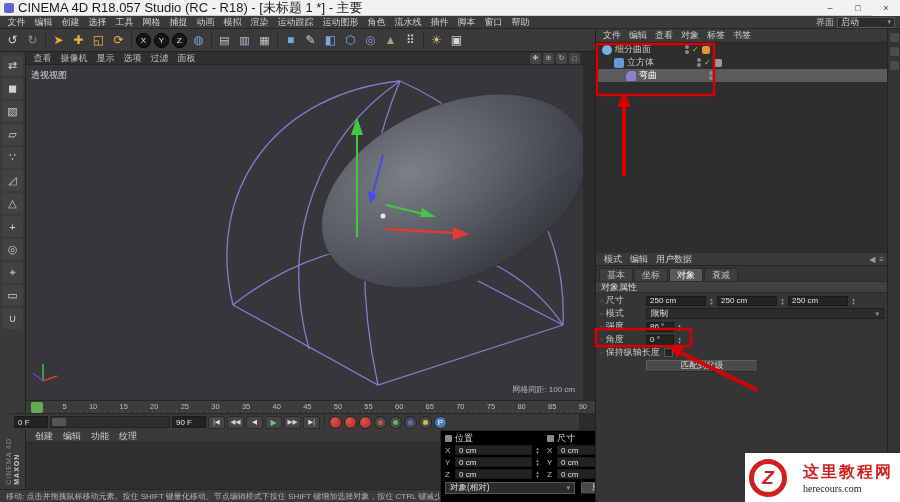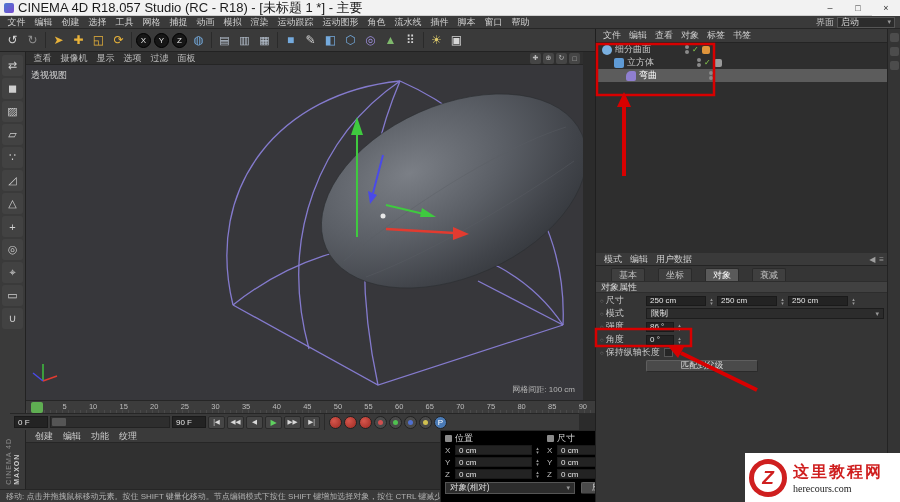--- a/index.html
+++ b/index.html
@@ -162,21 +162,21 @@
   .attr { position:absolute; left:0; top:224px; width:292px; height:249px; background:#353535; }
   .attr-hdr { height:13px; background:#3a3a3a; border-bottom:1px solid #242424;
     display:flex; align-items:center; padding:0 4px; }
   .attr-hdr .mi { padding:0 4px; color:#cfcfcf; }
   .attr-hdr .hic { margin-left:auto; display:flex; gap:4px; color:#9f9f9f; font-size:8px; }
   .attr-title { height:12px; background:#323232; display:flex; align-items:center;
     padding-left:5px; color:#e0e0e0; }
   .tabs { height:15px; display:flex; align-items:flex-end; gap:1px; padding:0 3px;
     background:#353535; }
   .tab { height:13px; padding:0 7px; background:#3f3f3f; border:1px solid #2a2a2a;
-    border-bottom:none; display:flex; align-items:center; color:#c0c0c0; border-radius:2px 2px 0 0;margin-left:12px; }
+    border-bottom:none; display:flex; align-items:center; color:#c0c0c0; border-radius:2px 2px 0 0; }
   .tab.active { background:#5a5a5a; color:#fff; }
   .sect-hdr { height:12px; background:#414141; border-top:1px solid #2d2d2d;
     border-bottom:1px solid #2d2d2d; display:flex; align-items:center; padding-left:5px;
     color:#d8d8d8; }
   .arows { padding:1px 4px; }
   .arow { height:13px; display:flex; align-items:center; gap:2px; }
   .alabel { width:44px; flex:none; color:#c8c8c8; display:flex; align-items:center; gap:2px; }
   .alabel::before { content:"○"; font-size:6px; color:#8a8a8a; }
   .fld-num { width:28px; height:10px; }
   .fld-num3 { width:60px; height:10px; }
@@ -186,21 +186,21 @@
   .checkbox { width:9px; height:9px; background:#262626; border:1px solid #555; margin-left:2px; }
   .fitbtn { margin-left:46px; width:112px; }
 
   
   .annotations { left:0; top:0; width:900px; height:502px; pointer-events:none; z-index:50; }
   .watermark { left:745px; top:453px; width:155px; height:49px; background:#ffffff;
     z-index:60; display:flex; align-items:center; padding-left:4px; }
   .wm-logo { width:38px; height:38px; border-radius:50%; border:5px solid #cf1f1f;
     display:flex; align-items:center; justify-content:center; color:#cf1f1f;
     font-weight:bold; font-size:19px; font-style:italic; flex:none; }
-  .wm-txt { margin-left:6px; display:flex; flex-direction:column; }
+  .wm-txt { margin-left:16px; display:flex; flex-direction:column; }
   .wm-title { color:#cf1f1f; font-size:16px; font-weight:bold; letter-spacing:2px; }
   .wm-url { color:#222; font-size:10px; font-family:"Liberation Serif", serif; }
 </style>
 </head>
 <body>
 
 <div class="abs titlebar">
   <span class="app-ic"></span>
   <span class="ttl">CINEMA 4D R18.057 Studio (RC - R18) - [未标题 1 *] - 主要</span>
   <div class="win-ctrls">

